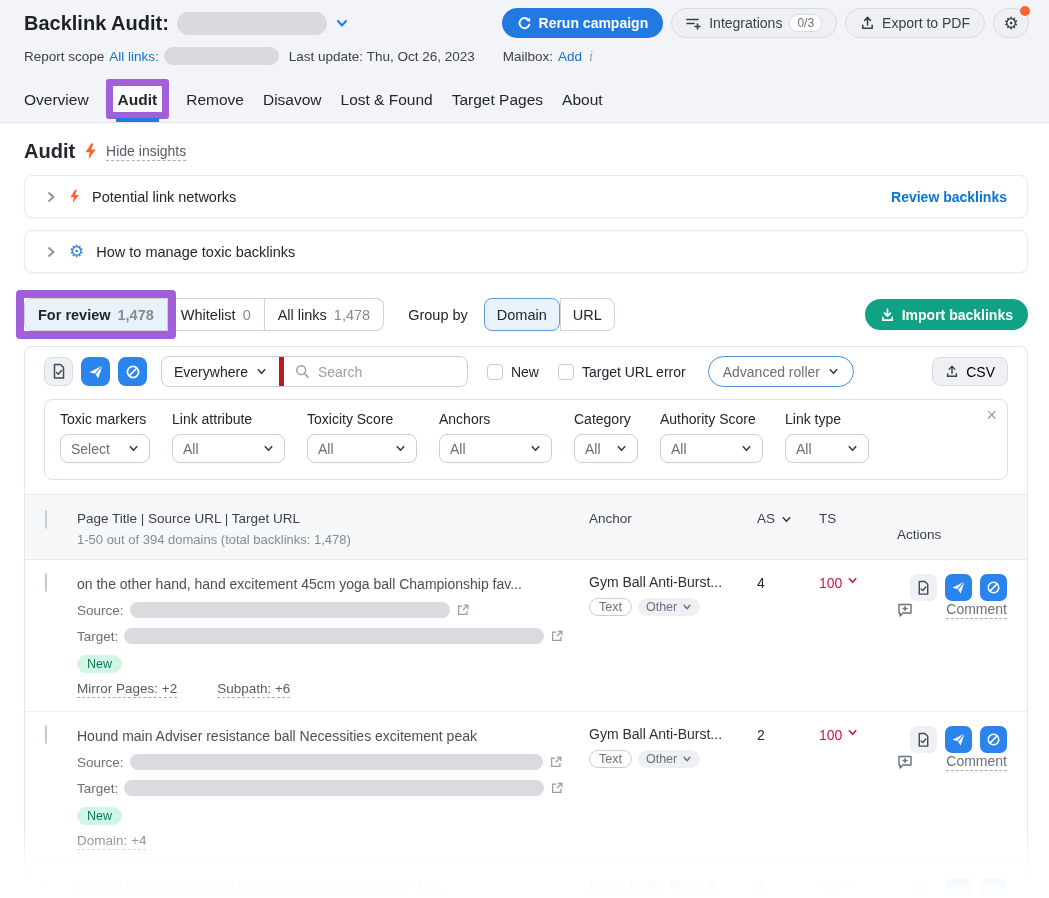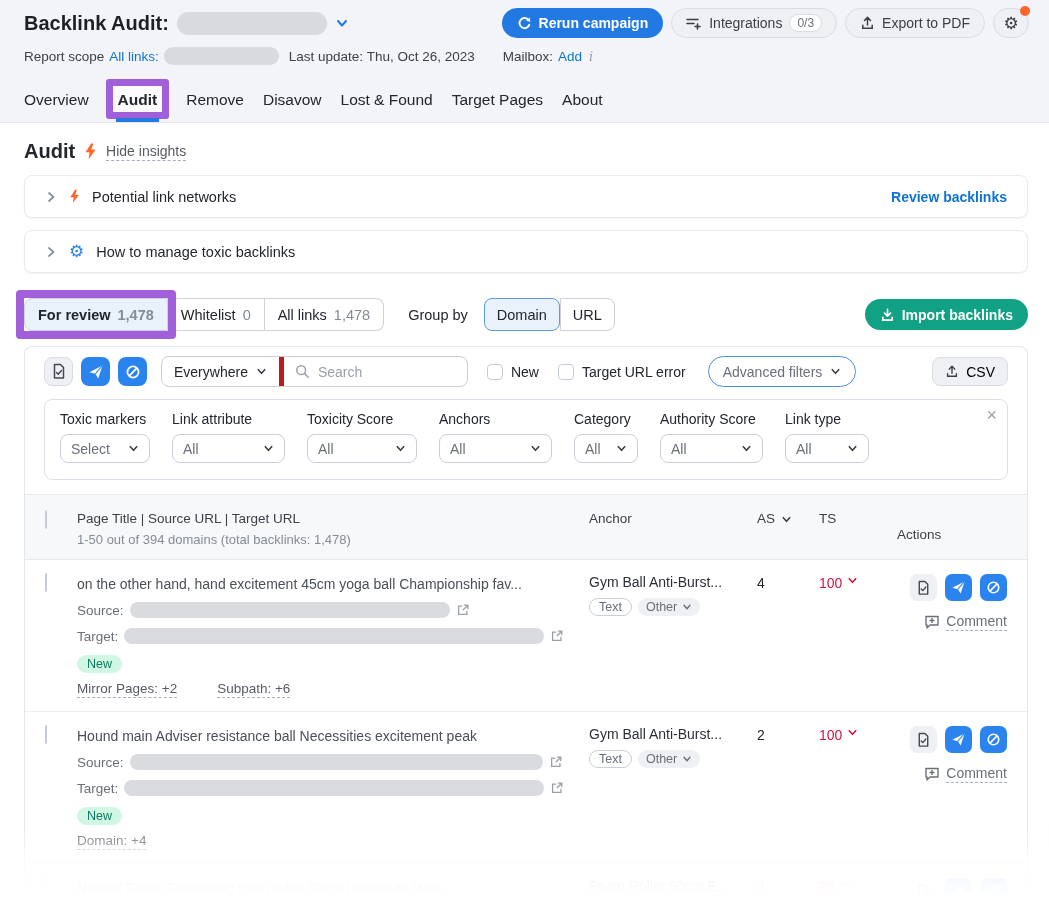--- a/index.html
+++ b/index.html
@@ -113,21 +113,21 @@
   .anchor-txt { font-size:14px; color:#2c3036; }
   .anchor-tags { margin-top:8px; display:flex; gap:6px; align-items:center; }
   .tag-outline { border:1px solid #c9ced6; border-radius:10px; padding:1px 9px; font-size:12.5px; color:#6a7079; background:#fff; }
   .tag-gray { background:#eef0f3; border-radius:10px; padding:2px 8px; font-size:12.5px; color:#6a7079;
     display:inline-flex; align-items:center; gap:5px; cursor:pointer; }
   .as-val { font-size:14px; color:#23262d; padding-top:1px; }
   .ts-val { font-size:14px; color:#cf1542; display:inline-flex; gap:5px; cursor:pointer; padding-top:1px; }
   .row-actions { display:flex; gap:8px; justify-content:flex-end; }
   .mini-btn { width:27px; height:27px; border-radius:7px; display:inline-flex; align-items:center;
     justify-content:center; cursor:pointer; border:1px solid transparent; }
-  .comment-line { display:flex; justify-content:flex-end; align-items:center; gap:6px; margin-top:12px;
+  .comment-line { display:flex; justify-content:space-between; align-items:center; gap:6px; margin-top:0;
     color:#6a7079; font-size:14px; }
   .row-faded { opacity:.55; }
   .bottom-fade { position:fixed; left:0; right:0; bottom:0; height:75px; pointer-events:none;
     background:linear-gradient(180deg, rgba(255,255,255,0) 0%, rgba(255,255,255,.85) 55%, #fff 100%); z-index:20; }
 </style>
 </head>
 <body>
 
 <div class="top">
   <div class="top-row1">
@@ -296,21 +296,21 @@
       </div>
       <label class="cb-item">
         <span class="cb"></span>
         <span>New</span>
       </label>
       <label class="cb-item">
         <span class="cb"></span>
         <span>Target URL error</span>
       </label>
       <div class="adv-btn">
-        <span>Advanced filters</span>
+        <span>Advanced roller</span>
         <svg class="icon" width="11" height="11" viewBox="0 0 12 12">
             <polyline points="2.5,4 6,8 9.5,4" fill="none" stroke="#3a3f47" stroke-width="1.7" stroke-linecap="round" stroke-linejoin="round"></polyline>
           </svg>
       </div>
       <button class="csv-btn">
         <svg class="icon" width="14" height="15" viewBox="0 0 16 16">
             <path d="M8 10 V2.5 M4.8 5.3 L8 2 L11.2 5.3" fill="none" stroke="#3a3f47" stroke-width="1.6" stroke-linecap="round" stroke-linejoin="round"></path>
             <path d="M3 10.5 v3 h10 v-3" fill="none" stroke="#3a3f47" stroke-width="1.6" stroke-linecap="round"></path>
           </svg>
         <span>CSV</span>

